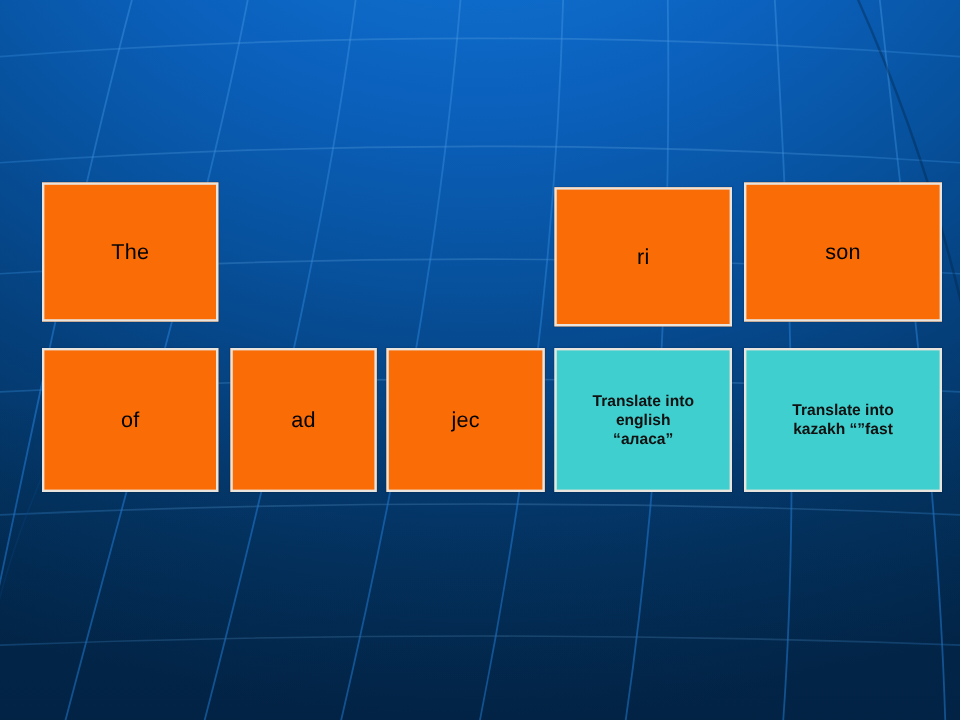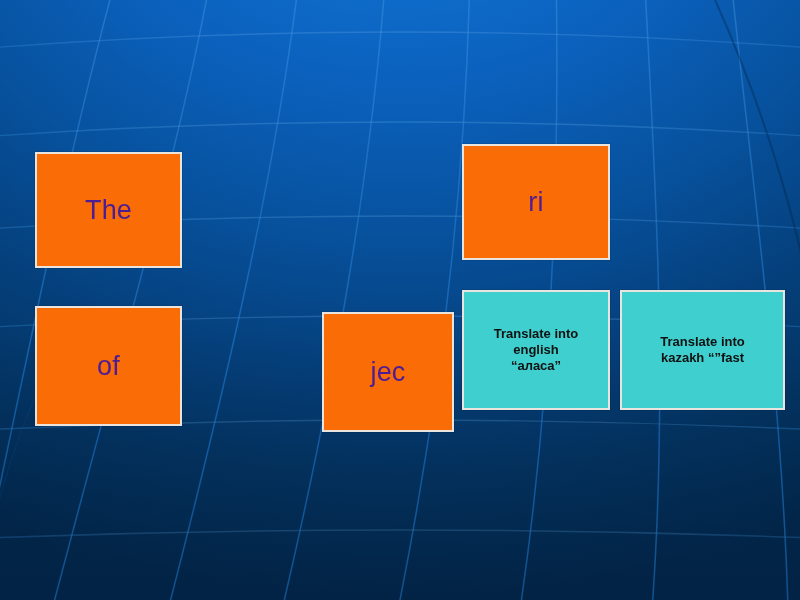--- a/index.html
+++ b/index.html
@@ -59,22 +59,22 @@
     display: flex;
     align-items: center;
     justify-content: center;
     text-align: center;
     border: 2px solid #e9e4dd;
     box-shadow: 0 0 0 1px rgba(0,0,0,0.08);
   }
 
   .tile.orange {
     background: #f96c06;
-    color: #4c1d95;
-    font-size: 27px;
+    color: #000000;
+    font-size: 18px;
     font-weight: 400;
     letter-spacing: 0.2px;
   }
 
   .tile.teal {
     background: #3ecfce;
     color: #111111;
     font-weight: bold;
     font-size: 13px;
     line-height: 1.25;
@@ -136,27 +136,33 @@
       <path d="M 40,386 C 10,452 -10,520 -20,600"></path>
     </g>
   </svg>
 
   <div id="bg-vignette"></div>
 
   <div id="tiles-layer">
       <div class="tile orange" style="left: 35px; top: 152px; width: 147px; height: 116px; background: rgb(249, 108, 6);">
         <span class="tile-text">The</span>
       </div>
-      <div class="tile orange" style="left: 462px; top: 144px; width: 148px; height: 116px; background: rgb(249, 108, 6);">
+      <div class="tile orange" style="left: 462px; top: 156px; width: 148px; height: 116px; background: rgb(249, 108, 6);">
         <span class="tile-text">ri</span>
       </div>
-      <div class="tile orange" style="left: 35px; top: 290px; width: 147px; height: 120px; background: rgb(249, 108, 6); margin-top: 16px;">
+      <div class="tile orange" style="left: 620px; top: 152px; width: 165px; height: 116px; background: rgb(249, 108, 6);">
+        <span class="tile-text">son</span>
+      </div>
+      <div class="tile orange" style="left: 35px; top: 290px; width: 147px; height: 120px; background: rgb(249, 108, 6);">
         <span class="tile-text">of</span>
       </div>
-      <div class="tile orange" style="left: 322px; top: 290px; width: 132px; height: 120px; background: rgb(249, 108, 6); margin-top: 22px;">
+      <div class="tile orange" style="left: 192px; top: 290px; width: 122px; height: 120px; background: rgb(249, 108, 6);">
+        <span class="tile-text">ad</span>
+      </div>
+      <div class="tile orange" style="left: 322px; top: 290px; width: 132px; height: 120px; background: rgb(249, 108, 6);">
         <span class="tile-text">jec</span>
       </div>
       <div class="tile teal" style="left: 462px; top: 290px; width: 148px; height: 120px; background: rgb(62, 207, 206);">
         <span class="tile-text">Translate into
 english
 “алаca”</span>
       </div>
       <div class="tile teal" style="left: 620px; top: 290px; width: 165px; height: 120px; background: rgb(62, 207, 206);">
         <span class="tile-text">Translate into
 kazakh “”fast</span>

